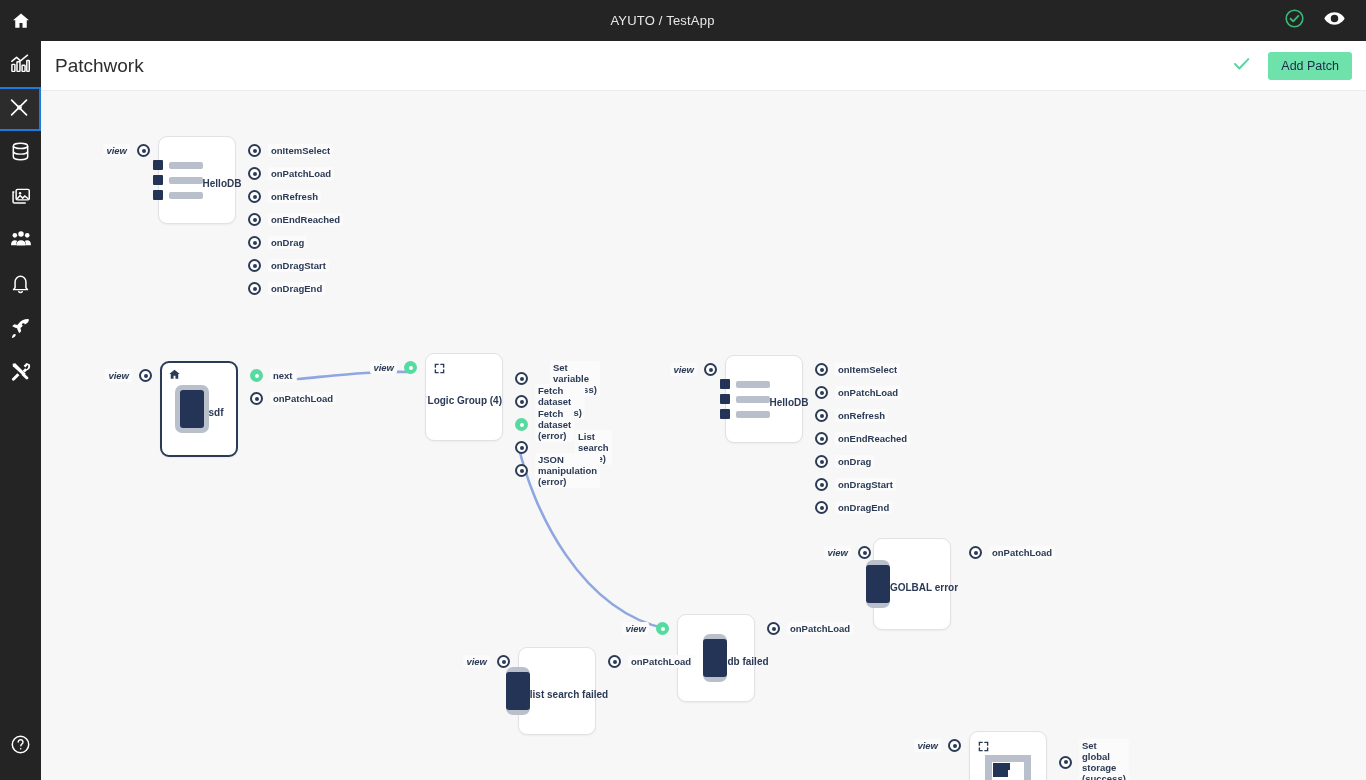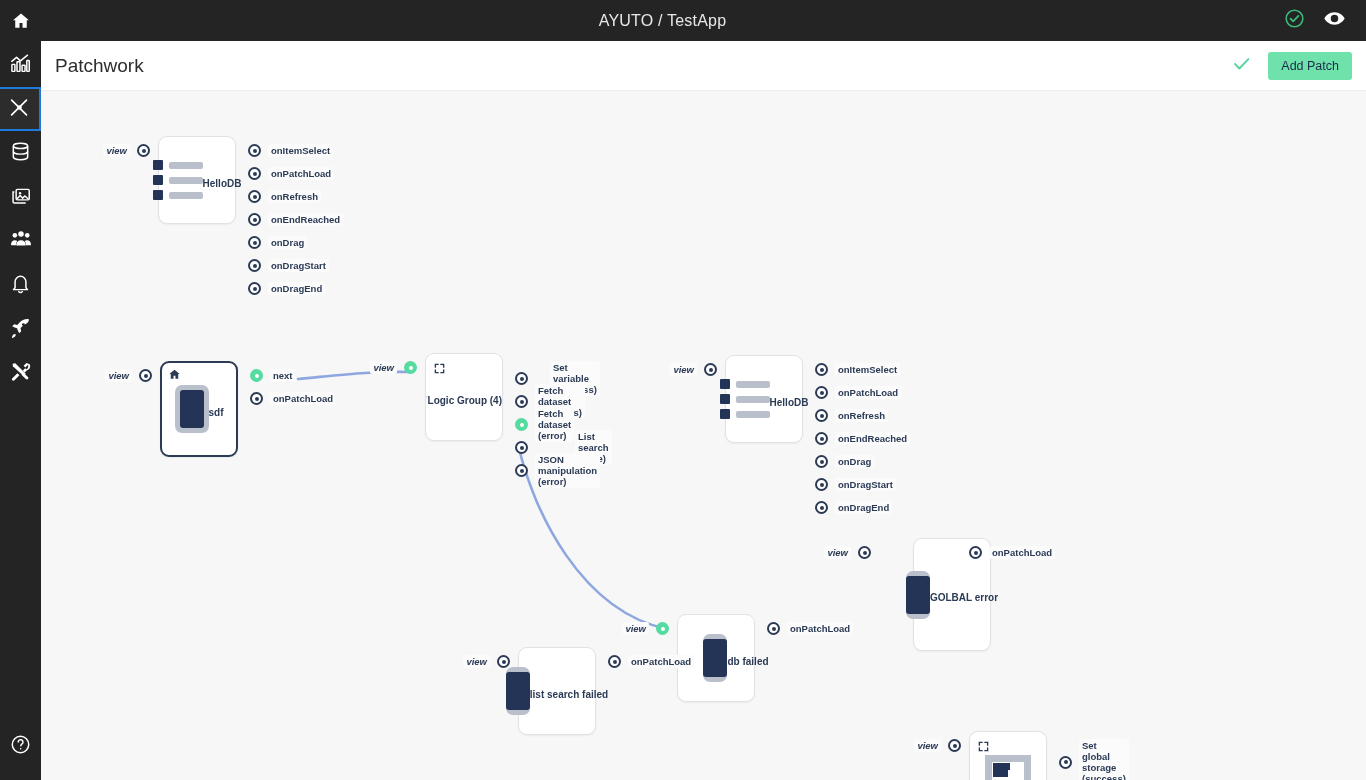--- a/index.html
+++ b/index.html
@@ -13,21 +13,21 @@
   .topbar {
     position: absolute; top: 0; left: 0; width: 1366px; height: 41px;
     background: #242424; display: flex; align-items: center;
   }
   .topbar-home {
     width: 41px; height: 41px; display: flex;
     align-items: center; justify-content: center; flex: 0 0 41px;
   }
   .topbar-title {
     flex: 1; text-align: center; color: #e8e8e8;
-    font-size: 16px; letter-spacing: .2px;
+    font-size: 13px; letter-spacing: .2px;
   }
   .topbar-actions {
     display: flex; align-items: center; gap: 18px;
     padding-right: 20px; flex: 0 0 auto;
   }
 
   
   .rail {
     position: absolute; top: 41px; left: 0; width: 41px; height: 739px;
     background: #242424; display: flex; flex-direction: column;
@@ -433,21 +433,21 @@
         <div class="port port-out" style="left: 774px; top: 387px;">
           <span class="port-dot"></span>
           <span class="port-label">onDragStart</span>
         </div>
         <div class="port port-out" style="left: 774px; top: 410px;">
           <span class="port-dot"></span>
           <span class="port-label">onDragEnd</span>
         </div>
       </div>
       <div class="node">
-        <div class="node-card" style="left: 872px; top: 447px; width: 78px; height: 113px;">
+        <div class="node-card" style="left: 832px; top: 447px; width: 78px; height: 92px;">
           <div class="icon-screen">
             <div class="icon-screen-inner"></div>
           </div>
           <div class="node-title">GOLBAL error</div>
         </div>
         <div class="port port-in" style="left: 768px; top: 455px; width: 62px; justify-content: flex-end;">
           <span class="port-label">view</span>
           <span class="port-dot"></span>
         </div>
         <div class="port port-out" style="left: 928px; top: 455px;">

